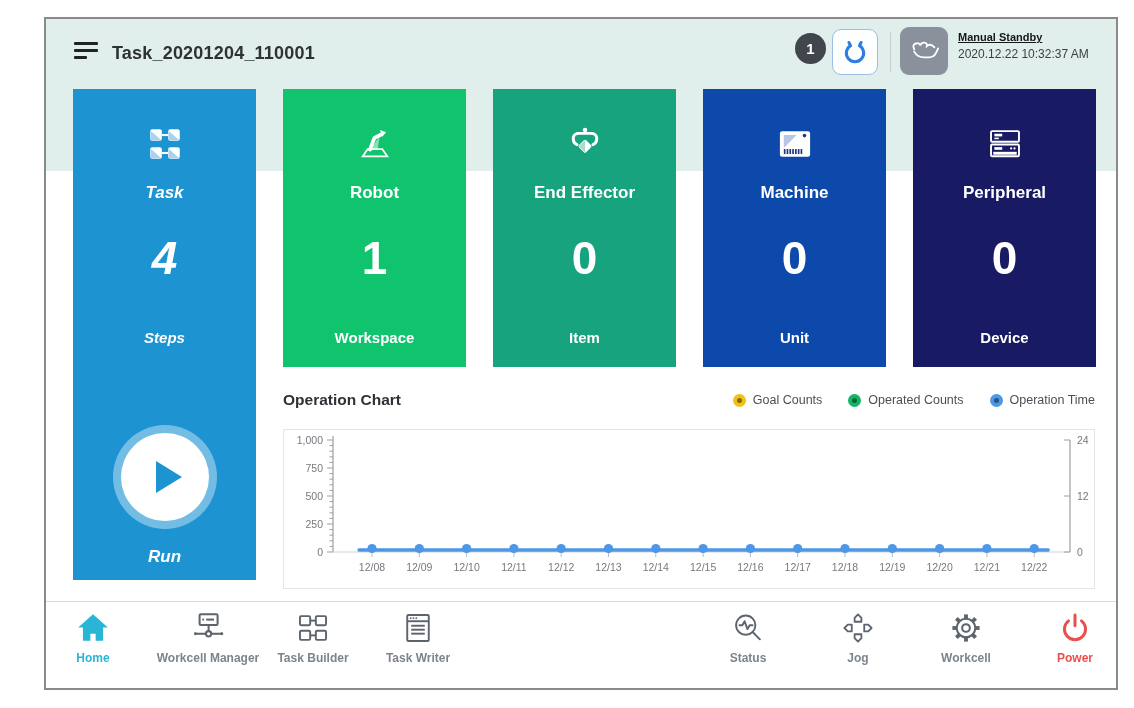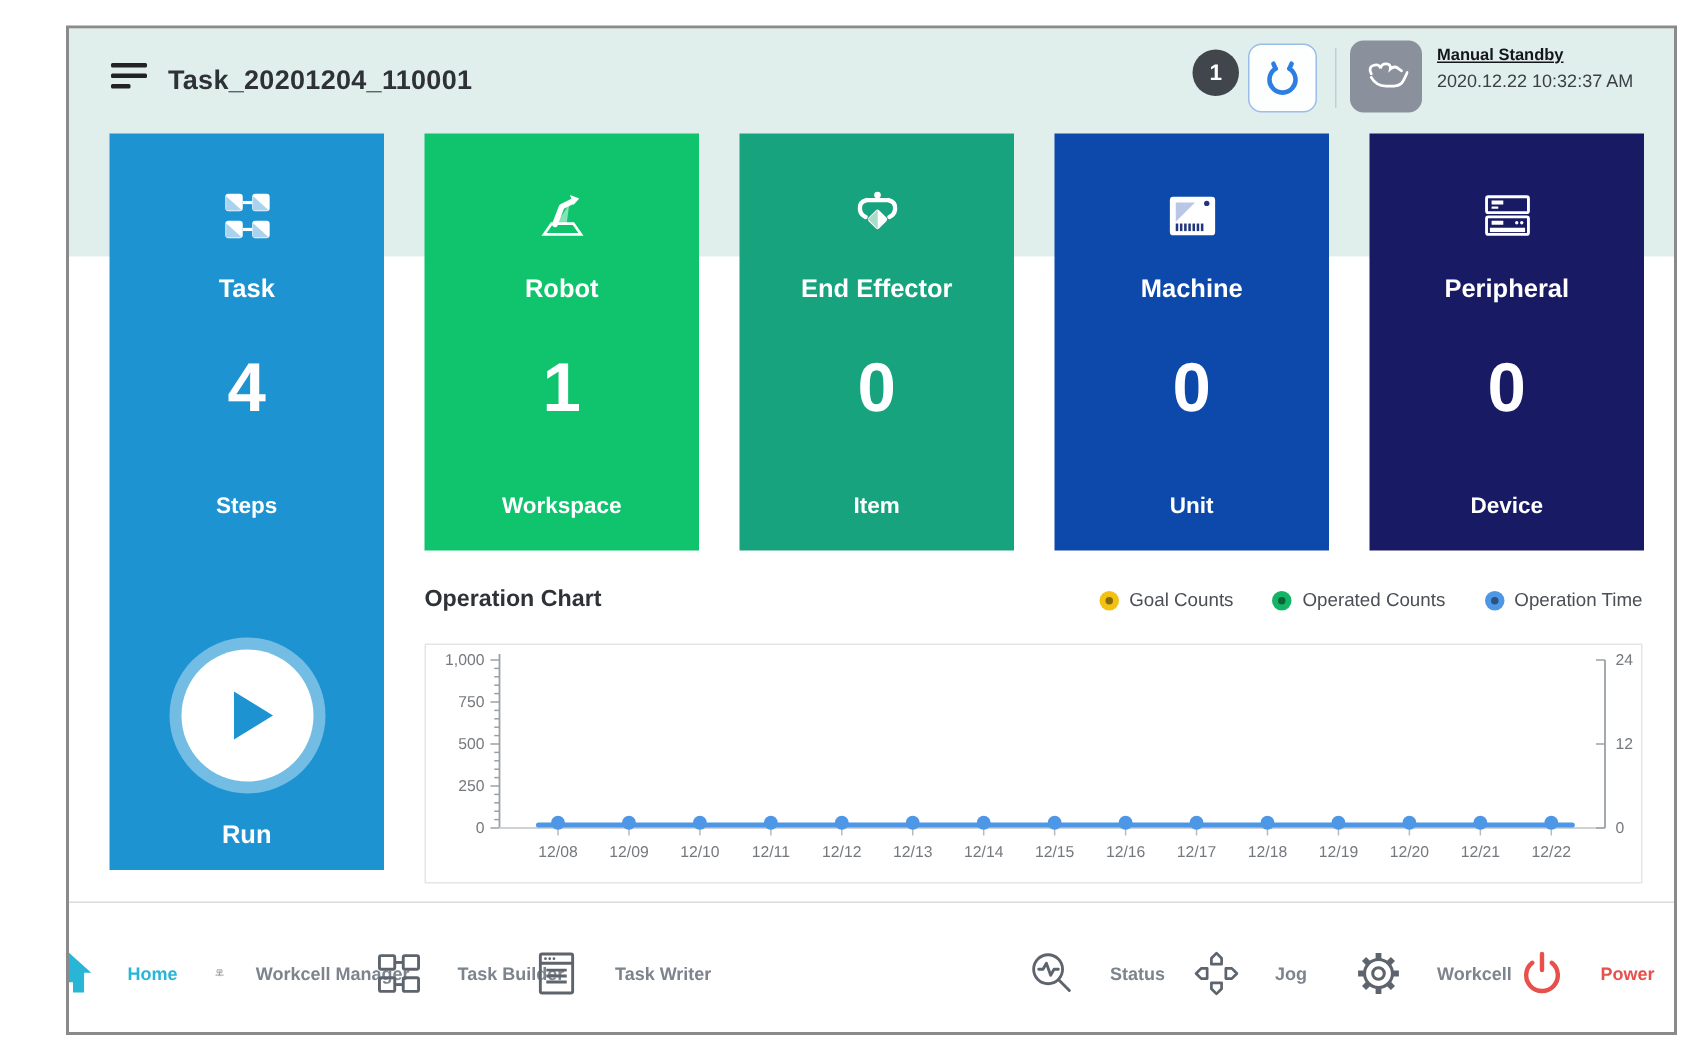--- a/index.html
+++ b/index.html
@@ -25,21 +25,21 @@
   .tool-btn { position:absolute; left:786px; top:10px; width:46px; height:46px; border-radius:9px;
     background:#fdfefe; border:1.5px solid #9bbde8; display:flex; align-items:center; justify-content:center; cursor:pointer; }
   .vdiv { position:absolute; left:844px; top:13px; width:1px; height:40px; background:#c6cdd2; }
   .mode-tile { position:absolute; left:854px; top:8px; width:48px; height:48px; border-radius:9px;
     background:var(--hand-tile-bg); display:flex; align-items:center; justify-content:center; }
   .mode-text { position:absolute; left:912px; top:12px; }
   .mode-label { font-size:11px; font-weight:bold; color:#141619;text-decoration:underline; }
   .mode-datetime { font-size:12px; color:#3c4045; margin-top:4px; }
   
   .card { position:absolute; top:70px; width:183px; height:278px; color:#fff; text-align:center; cursor:pointer; }
-  .card-task { height:491px; }
+  .card-task { height:491px;font-style:italic; }
   .card-icon { position:absolute; top:26px; left:0; width:100%; height:58px; display:flex; align-items:center; justify-content:center; }
   .card-title { position:absolute; top:94px; width:100%; font-size:17px; font-weight:bold; }
   .card-value { position:absolute; top:142px; width:100%; font-size:46px; font-weight:bold; }
   .card-unit { position:absolute; top:240px; width:100%; font-size:15px; font-weight:bold; }
   .run { position:absolute; left:0; top:330px; width:100%; }
   .run-circle { width:88px; height:88px; border-radius:50%; background:#fff; margin:14px auto 0;
     box-shadow:0 0 0 8px rgba(255,255,255,.38); display:flex; align-items:center; justify-content:center; }
   .play-tri { width:0; height:0; border-top:16px solid transparent; border-bottom:16px solid transparent;
     border-left:26px solid #1d93d2; margin-left:8px; }
   .run-label { margin-top:26px; font-size:17px; font-weight:bold; color:#fff; }
@@ -47,22 +47,22 @@
   .chart-head { position:absolute; left:237px; top:372px; width:812px; display:flex; justify-content:space-between; align-items:center; }
   .chart-title { font-size:15.5px; font-weight:bold; color:var(--text-dark); }
   .legend { display:flex; gap:26px; align-items:center; }
   .legend-item { display:flex; align-items:center; gap:7px; cursor:pointer; }
   .legend-dot { width:13px; height:13px; border-radius:50%; position:relative; }
   .legend-dot::after { content:""; position:absolute; left:4px; top:4px; width:5px; height:5px; border-radius:50%; background:rgba(0,0,0,.45); }
   .legend-label { font-size:12.5px; color:#4b4f55; }
   .chart-box { position:absolute; left:237px; top:410px; width:812px; height:160px; border:1px solid #e3e5e6; background:#fff; }
   
   .nav-divider { position:absolute; left:0; top:582px; width:100%; height:1px; background:#d8dcdf; }
-  .nav-item { position:absolute; top:592px; width:130px; height:76px; display:flex; flex-direction:row;
-    align-items:center; justify-content:flex-start; gap:21px; cursor:pointer; }
+  .nav-item { position:absolute; top:592px; width:130px; height:76px; display:flex; flex-direction:column;
+    align-items:center; justify-content:flex-start; gap:6px; cursor:pointer; }
   .nav-item svg { color:var(--nav-icon-gray); }
   .nav-item .nav-label { font-size:12px; font-weight:bold; color:var(--nav-label-gray); white-space:nowrap; }
   .nav-item.active svg { color:var(--home-active-cyan); }
   .nav-item.active .nav-label { color:var(--home-active-cyan); }
   .nav-item.power svg { color:var(--power-red); }
   .nav-item.power .nav-label { color:var(--power-red); }
 </style>
 </head>
 <body>
 

